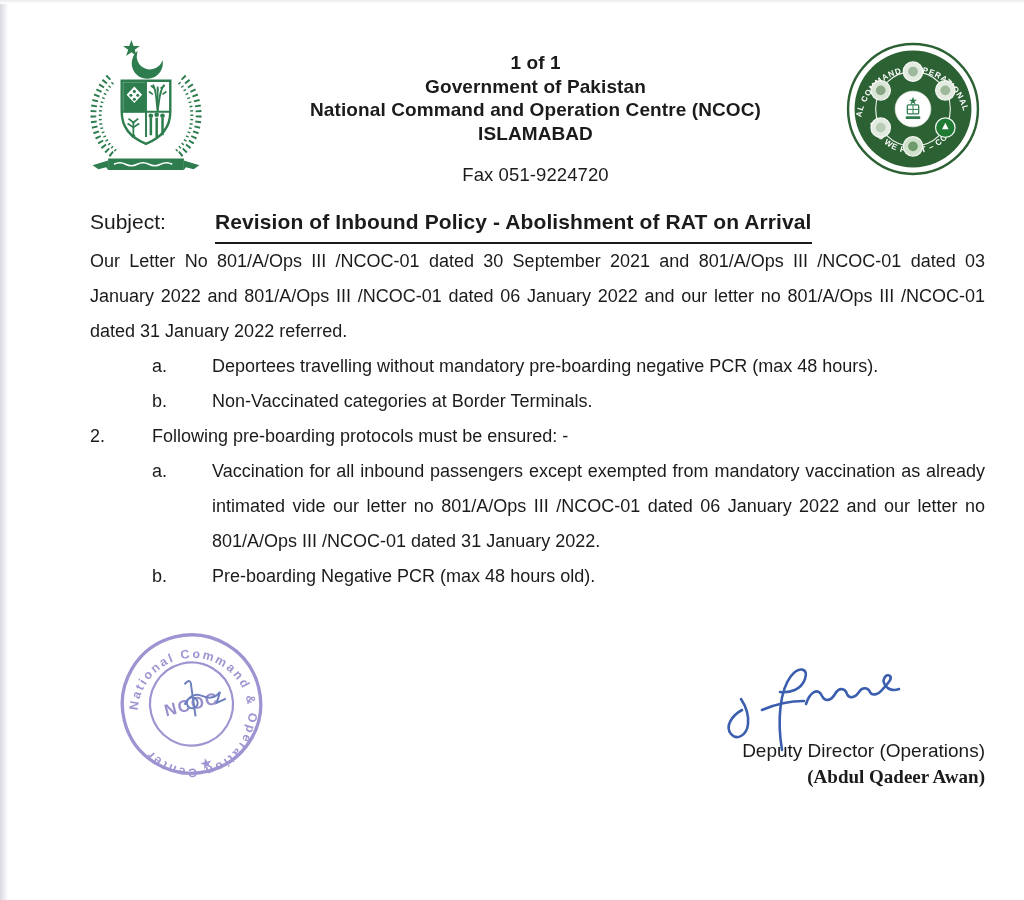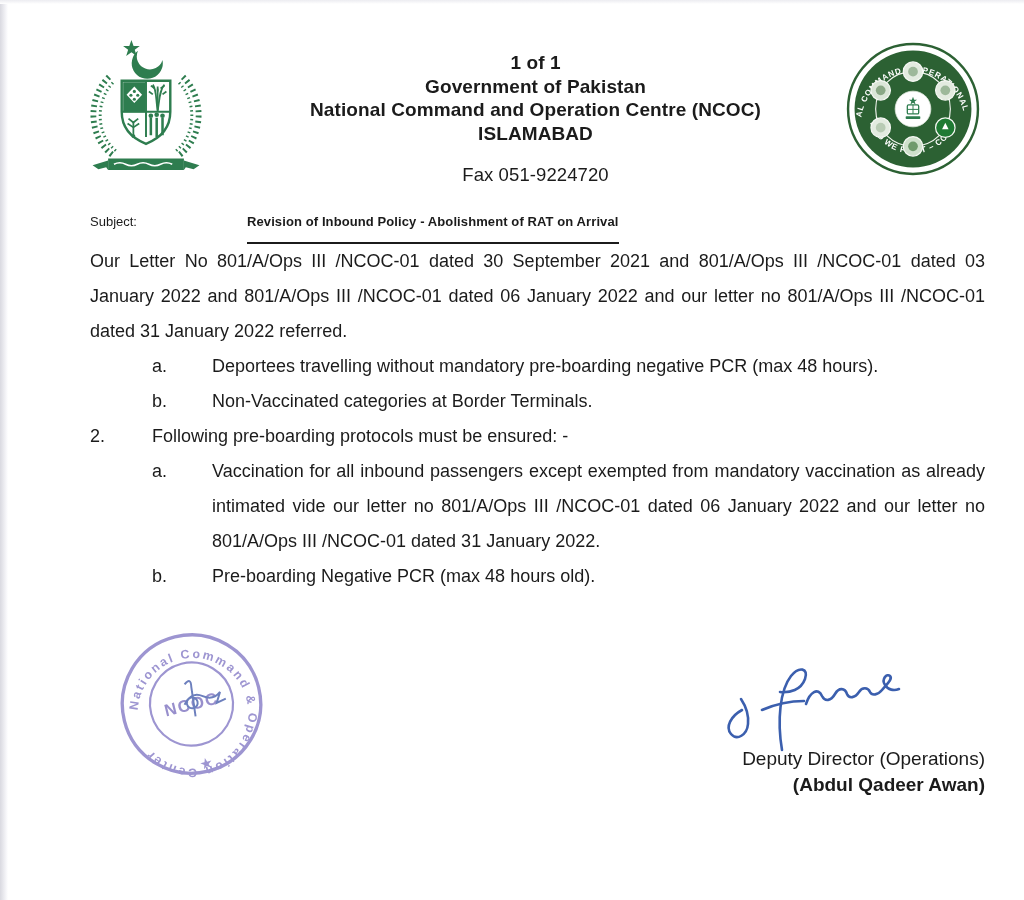--- a/index.html
+++ b/index.html
@@ -30,21 +30,21 @@
     flex:1; text-align:center;
     font-size:19px; line-height:23.5px; padding-top:15px;
     font-weight:bold; letter-spacing:.1px;
   }
   .head-center .fax-line { font-weight:normal; font-size:18.5px; margin-top:18px; }
   .ncoc-box { width:150px; display:flex; justify-content:center; padding-top:4px; }
 
   
   .subject-row {
     display:flex; margin:17px 39px 0 90px;
-    font-size:13px; line-height:35px;gap:32px;
+    font-size:21px; line-height:35px;
   }
   .subject-label { flex:0 0 125px; font-weight:normal; }
   .subject-title {
     font-weight:bold;
     border-bottom:2.5px solid #1b1b1b;
     padding-bottom:3px;
     letter-spacing:.1px;
   }
 
   
@@ -61,24 +61,24 @@
 
   
   .footer { position:relative; height:225px; }
   .stamp-wrap {
     position:absolute; left:108px; top:26px;
     transform:rotate(-14deg);
     opacity:.88;
   }
   .signature-wrap { position:absolute; right:118px; top:58px; }
   .signoff {
-    position:absolute; right:39px; top:152px;
+    position:absolute; right:39px; top:144px;
     text-align:right; font-size:19px; line-height:26px;
   }
-  .signoff .name { font-weight:bold; }
+  .signoff .name { font-weight:bold;font-family:Liberation Serif, serif; }
 </style>
 </head>
 <body>
 
 <div class="edge-strip"></div>
 <div class="top-strip"></div>
 
 <div class="letterhead">
 
   <div class="emblem-box">

